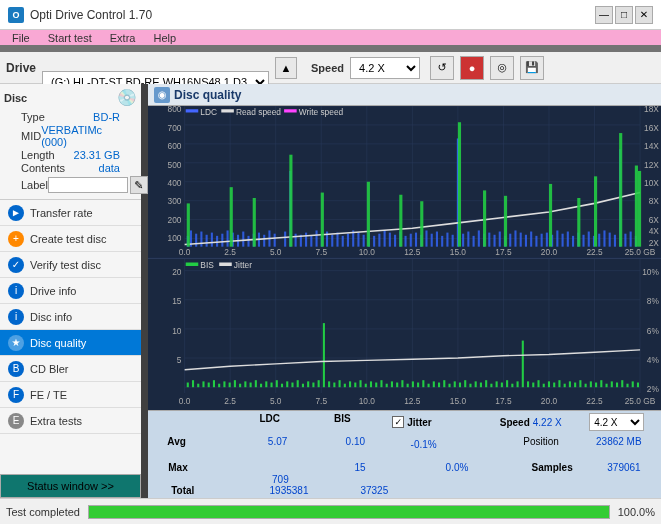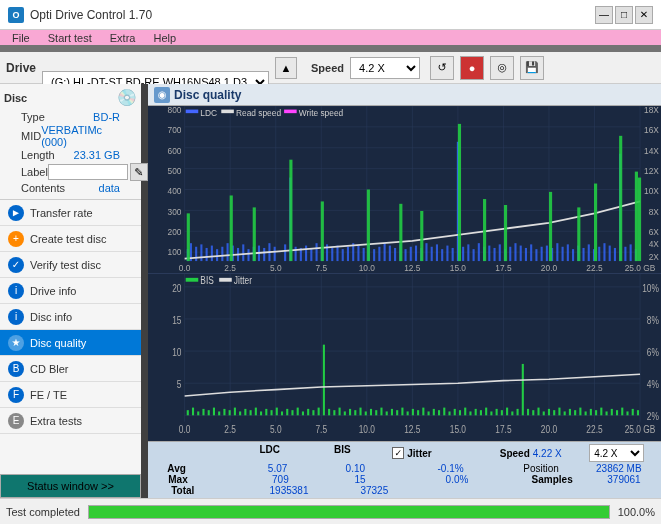--- a/index.html
+++ b/index.html
@@ -137,30 +137,30 @@
         <span class="disc-val">BD-R</span>
       </div>
       <div class="disc-row">
         <span class="disc-key">MID</span>
         <span class="disc-val">VERBATIMc (000)</span>
       </div>
       <div class="disc-row">
         <span class="disc-key">Length</span>
         <span class="disc-val">23.31 GB</span>
       </div>
+      <div class="disc-row">
+        <span class="disc-key">Contents</span>
+        <span class="disc-val">data</span>
+      </div>
       <div class="disc-row" style="margin-top:2px;">
         <span class="disc-key">Label</span>
         <div style="display:flex;gap:2px;align-items:center;">
           <input class="label-input" type="text" value="" style="">
           <div class="label-btn">✎</div>
         </div>
-      </div>
-      <div class="disc-row">
-        <span class="disc-key">Contents</span>
-        <span class="disc-val">data</span>
       </div>
     </div>
 
     <div class="nav-item">
       <div class="nav-icon blue">►</div>
       <span>Transfer rate</span>
     </div>
     <div class="nav-item">
       <div class="nav-icon orange">+</div>
       <span>Create test disc</span>
@@ -546,28 +546,28 @@
 
             <select style="height:18px; font-size:10px; border:1px solid #aaa; background:white; width:55px;">
               <option>4.2 X</option>
             </select>
           </div>
 
           <div style="display:flex; gap:2px; justify-content:space-around; align-items:center;">
             <span style="min-width:55px; font-weight:bold;">Avg</span>
             <span style="min-width:45px; text-align:center; color:#0044cc;">5.07</span>
             <span style="min-width:45px; text-align:center; color:#0044cc;">0.10</span>
-            <span style="min-width:80px; text-align:center; color:#0044cc;">-0.1%</span>
+            <span style="min-width:80px; color:#0044cc;margin-top:7px;">-0.1%</span>
             <span style="min-width:40px;">Position</span>
             <span style="color:#0044cc;">23862 MB</span>
           </div>
 
           <div style="display:flex; gap:2px; justify-content:space-around; align-items:center;">
             <span style="min-width:55px; font-weight:bold;">Max</span>
-            <span style="min-width:45px; text-align:center; color:#0044cc;">709</span>
+            <span style="min-width:45px; text-align:center; color:#0044cc;margin-top:24px;">709</span>
             <span style="min-width:45px; text-align:center; color:#0044cc;">15</span>
             <span style="min-width:80px; text-align:center; color:#0044cc;">0.0%</span>
             <span style="min-width:40px; font-weight:bold;">Samples</span>
             <span style="color:#0044cc;">379061</span>
           </div>
 
           <div style="display:flex; gap:2px; justify-content:space-around; align-items:center;">
             <span style="min-width:55px; font-weight:bold;">Total</span>
             <span style="min-width:45px; text-align:center; color:#0044cc;">1935381</span>
             <span style="min-width:45px; text-align:center; color:#0044cc;">37325</span>

